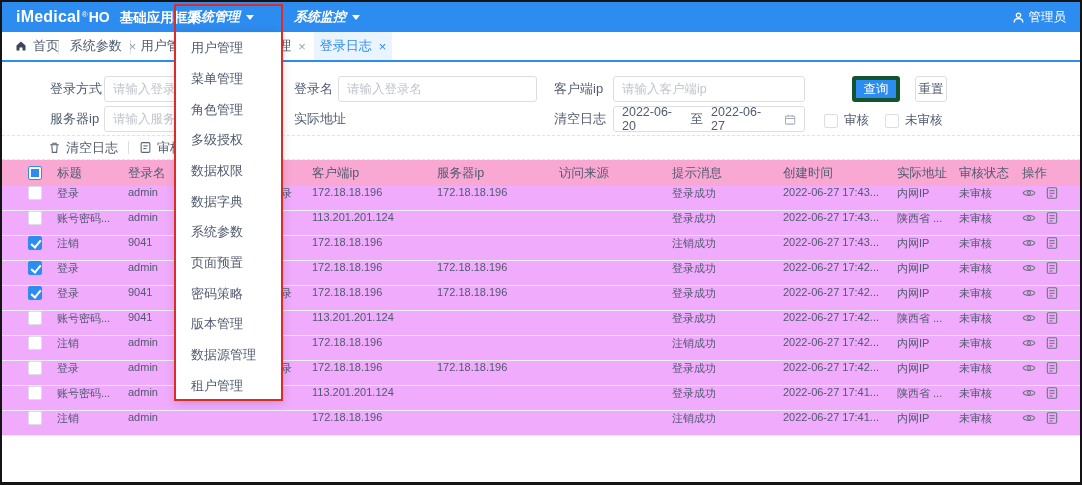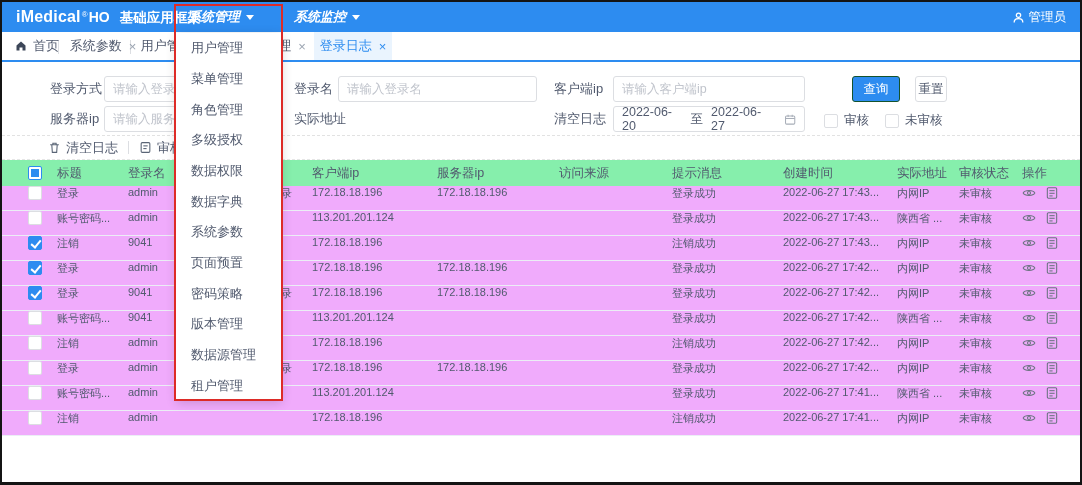--- a/index.html
+++ b/index.html
@@ -31,33 +31,33 @@
   .tabsep { position:absolute; top:8px; width:1px; height:14px; background:#dcdee2; }
 
   
   .filters { position:absolute; left:0; top:60px; width:100%; height:74px; border-bottom:1px dashed #e2e2e2; background:#fff; }
   .f-label { position:absolute; font-size:13px; color:#515a6e; line-height:26px; white-space:nowrap; }
   .f-input { position:absolute; height:26px; border:1px solid #dcdee2; border-radius:3px; background:#fff; font-size:12.5px; color:#515a6e; padding:0 8px; font-family:inherit; }
   .f-input::placeholder { color:#c0c4cc; }
   .datebox { position:absolute; height:26px; border:1px solid #dcdee2; border-radius:3px; background:#fff; display:flex; align-items:center; justify-content:center; font-size:12.5px; color:#515a6e; gap:8px; padding:0 8px; }
   .datebox svg { margin-left:4px; }
   .btn { position:absolute; height:26px; border-radius:3px; font-size:12.5px; display:flex; align-items:center; justify-content:center; cursor:pointer; font-family:inherit; }
-  .btn.primary { background:#2d8cf0; color:#fff; border:1px solid #14532d; }
+  .btn.primary { background:#2d8cf0; color:#fff; border:4px solid #14532d; }
   .btn.plain { background:#fff; color:#515a6e; border:1px solid #dcdee2; }
   .fcheck { position:absolute; display:flex; align-items:center; font-size:12.5px; color:#515a6e; gap:6px; }
   .cbx { width:14px; height:14px; border:1px solid #dcdee2; border-radius:2px; background:#fff; }
 
   
   .toolbar { position:absolute; left:0; top:134px; width:100%; height:24px; display:flex; align-items:center; border-bottom:1px dashed #e6e6e6; font-size:13px; color:#515a6e; }
   .toolbar .titem { display:flex; align-items:center; gap:5px; cursor:pointer; }
   .toolbar .tsep { width:1px; height:13px; background:#dcdee2; margin:0 10px; }
   #tool-clear { margin-left:46px; }
 
   
-  .thead { position:absolute; left:0; top:158px; width:100%; height:26px; display:flex; align-items:center; padding-left:16px; font-size:12.5px; color:#515a6e; background:#86efac; }
+  .thead { position:absolute; left:0; top:158px; width:100%; height:26px; display:flex; align-items:center; padding-left:16px; font-size:12.5px; color:#515a6e; background:#f9a8d4; }
   .rows { position:absolute; left:0; top:184px; width:100%; }
   .trow { display:flex; align-items:flex-start; height:25px; padding-left:16px; font-size:11px; color:#515a6e; border-bottom:1px solid #ebeef5; background:#f0abfc; }
   .cell { flex:none; white-space:nowrap; overflow:hidden; }
   .c-check{width:36px;} .c-title{width:74px; padding-left:3px;} .c-login{width:48px;}
   .c-hidden{width:120px; text-align:right; padding-right:4px;}
   .c-client{width:136px; padding-left:16px;} .c-server{width:124px; padding-left:5px;}
   .c-source{width:110px; padding-left:3px;} .c-msg{width:116px; padding-left:6px;}
   .c-time{width:114px; padding-left:1px;} .c-addr{width:62px; padding-left:1px;}
   .c-status{width:58px; padding-left:1px;} .c-ops{width:52px; padding-left:6px; display:flex; gap:9px; align-items:center; overflow:visible;}
   .cb { width:14px; height:14px; border:1px solid #dcdee2; border-radius:2px; background:#fff; margin-left:10px; position:relative; cursor:pointer; }

